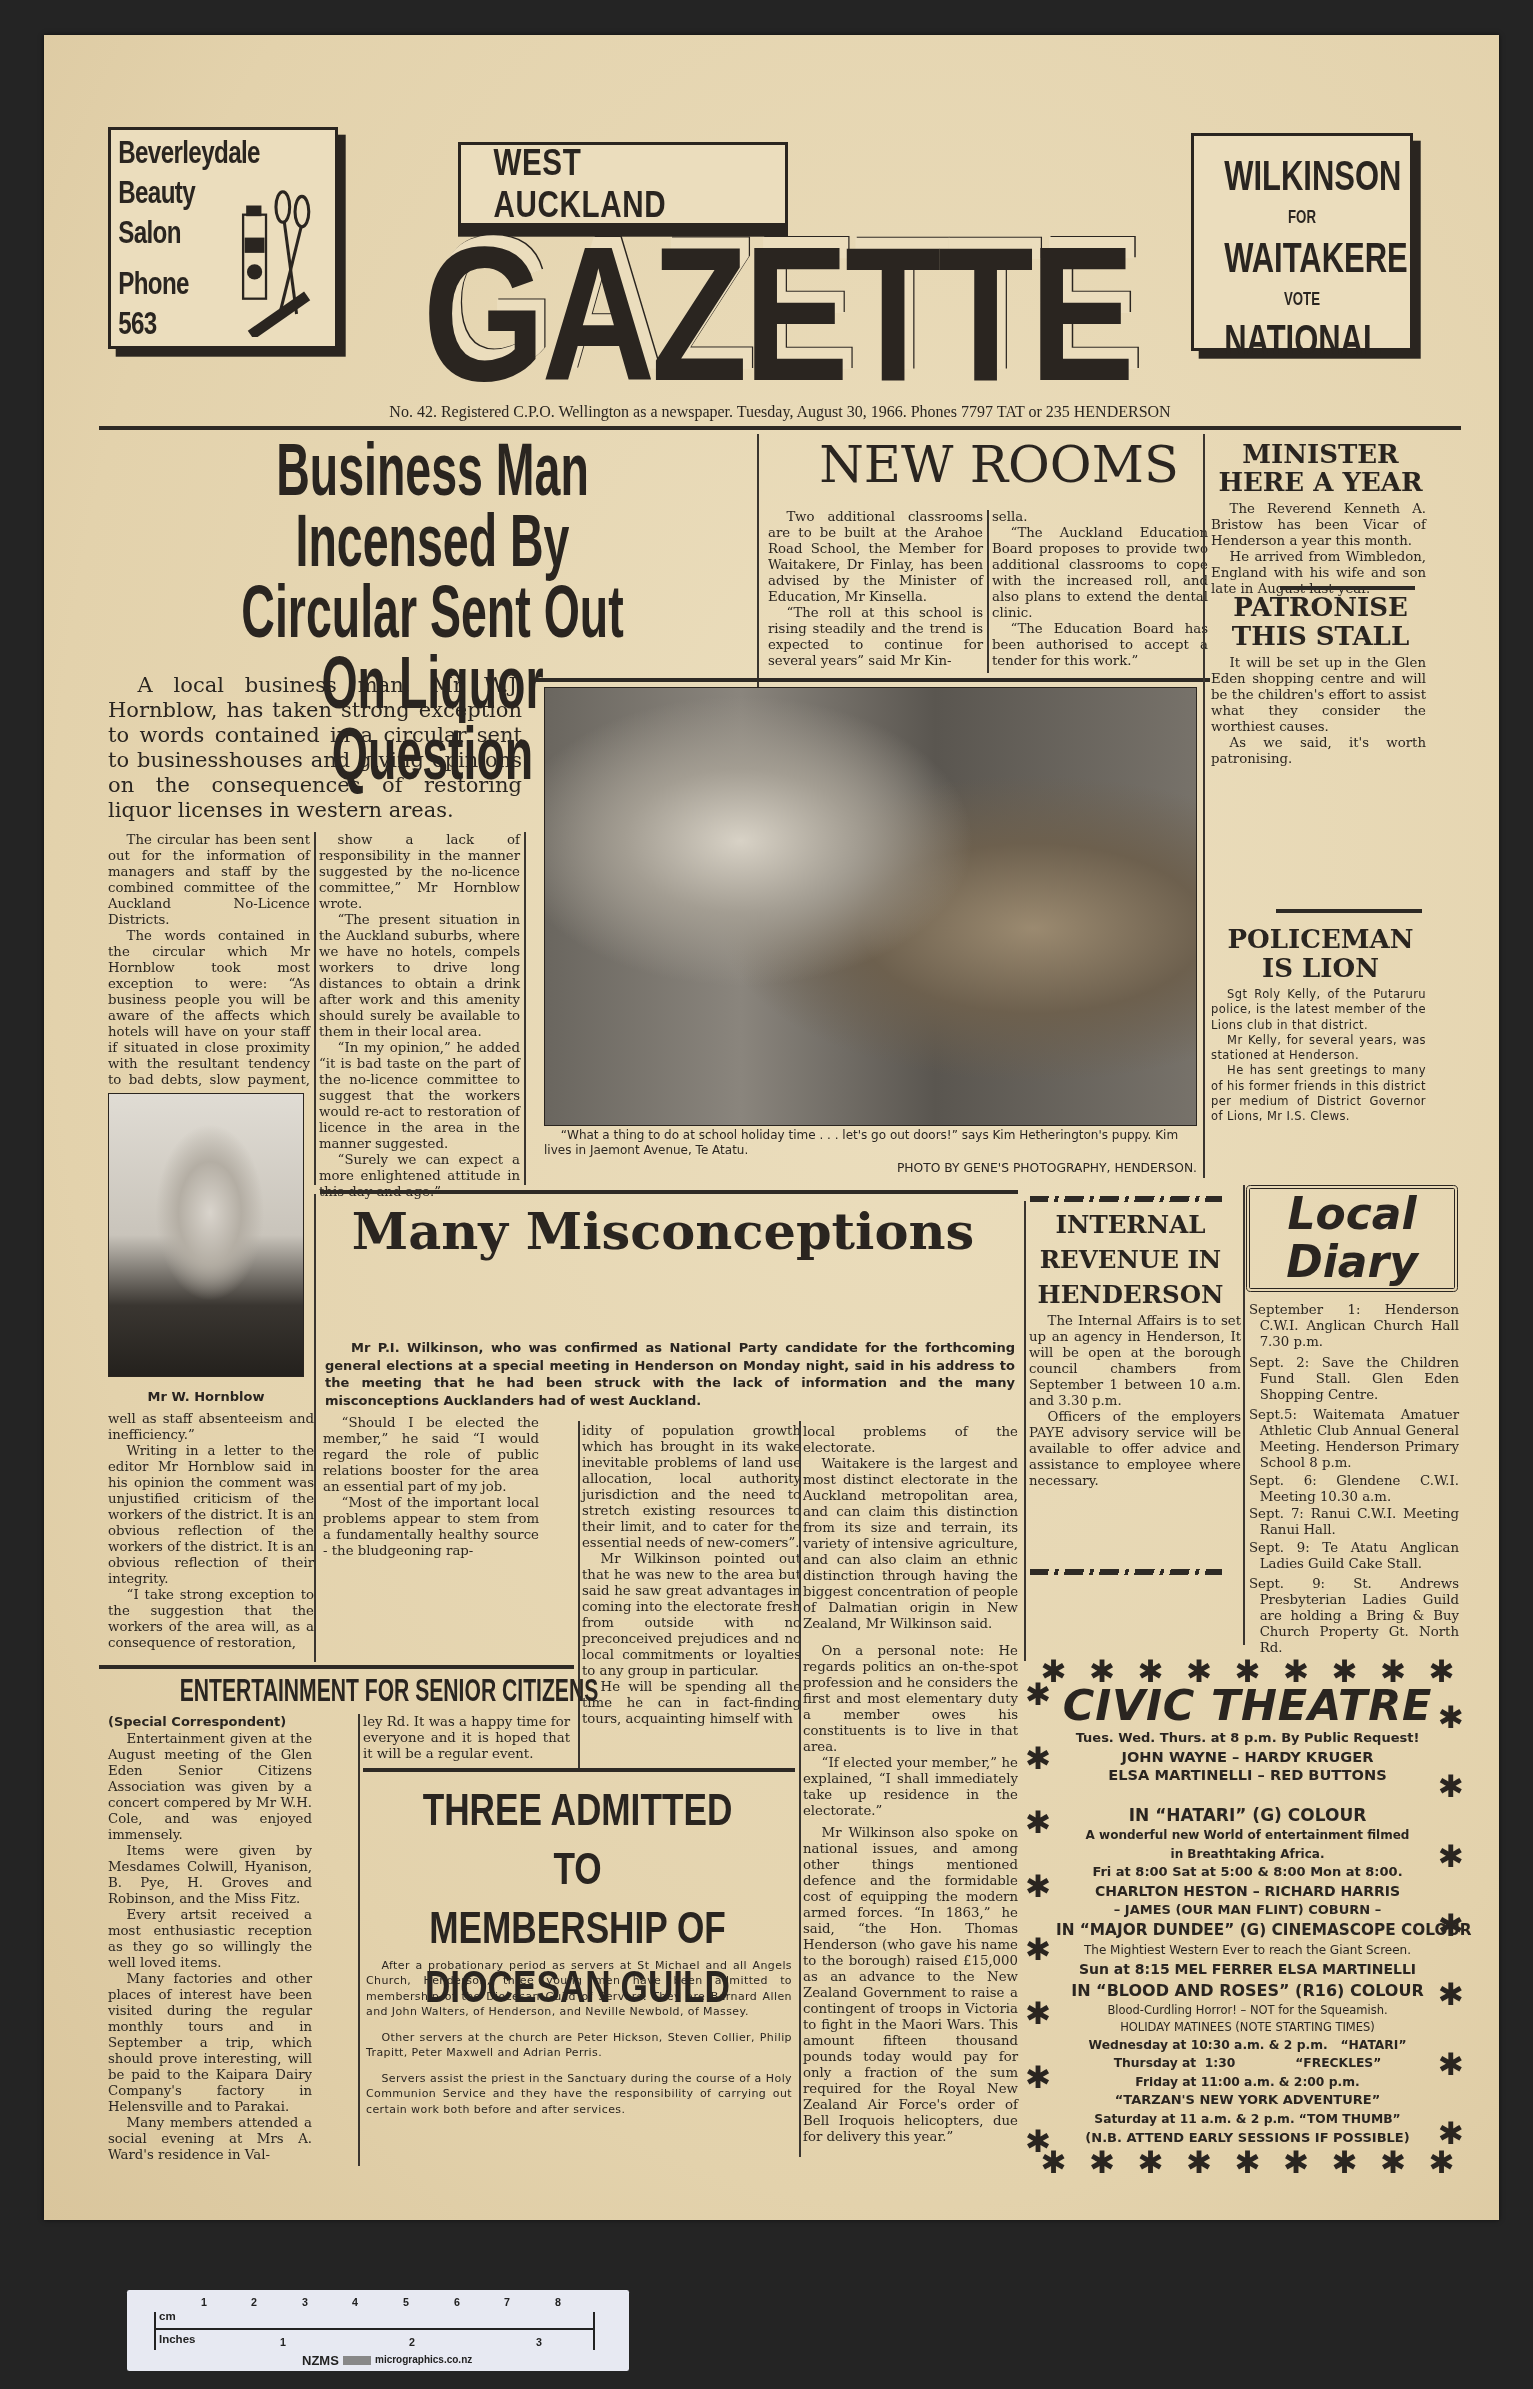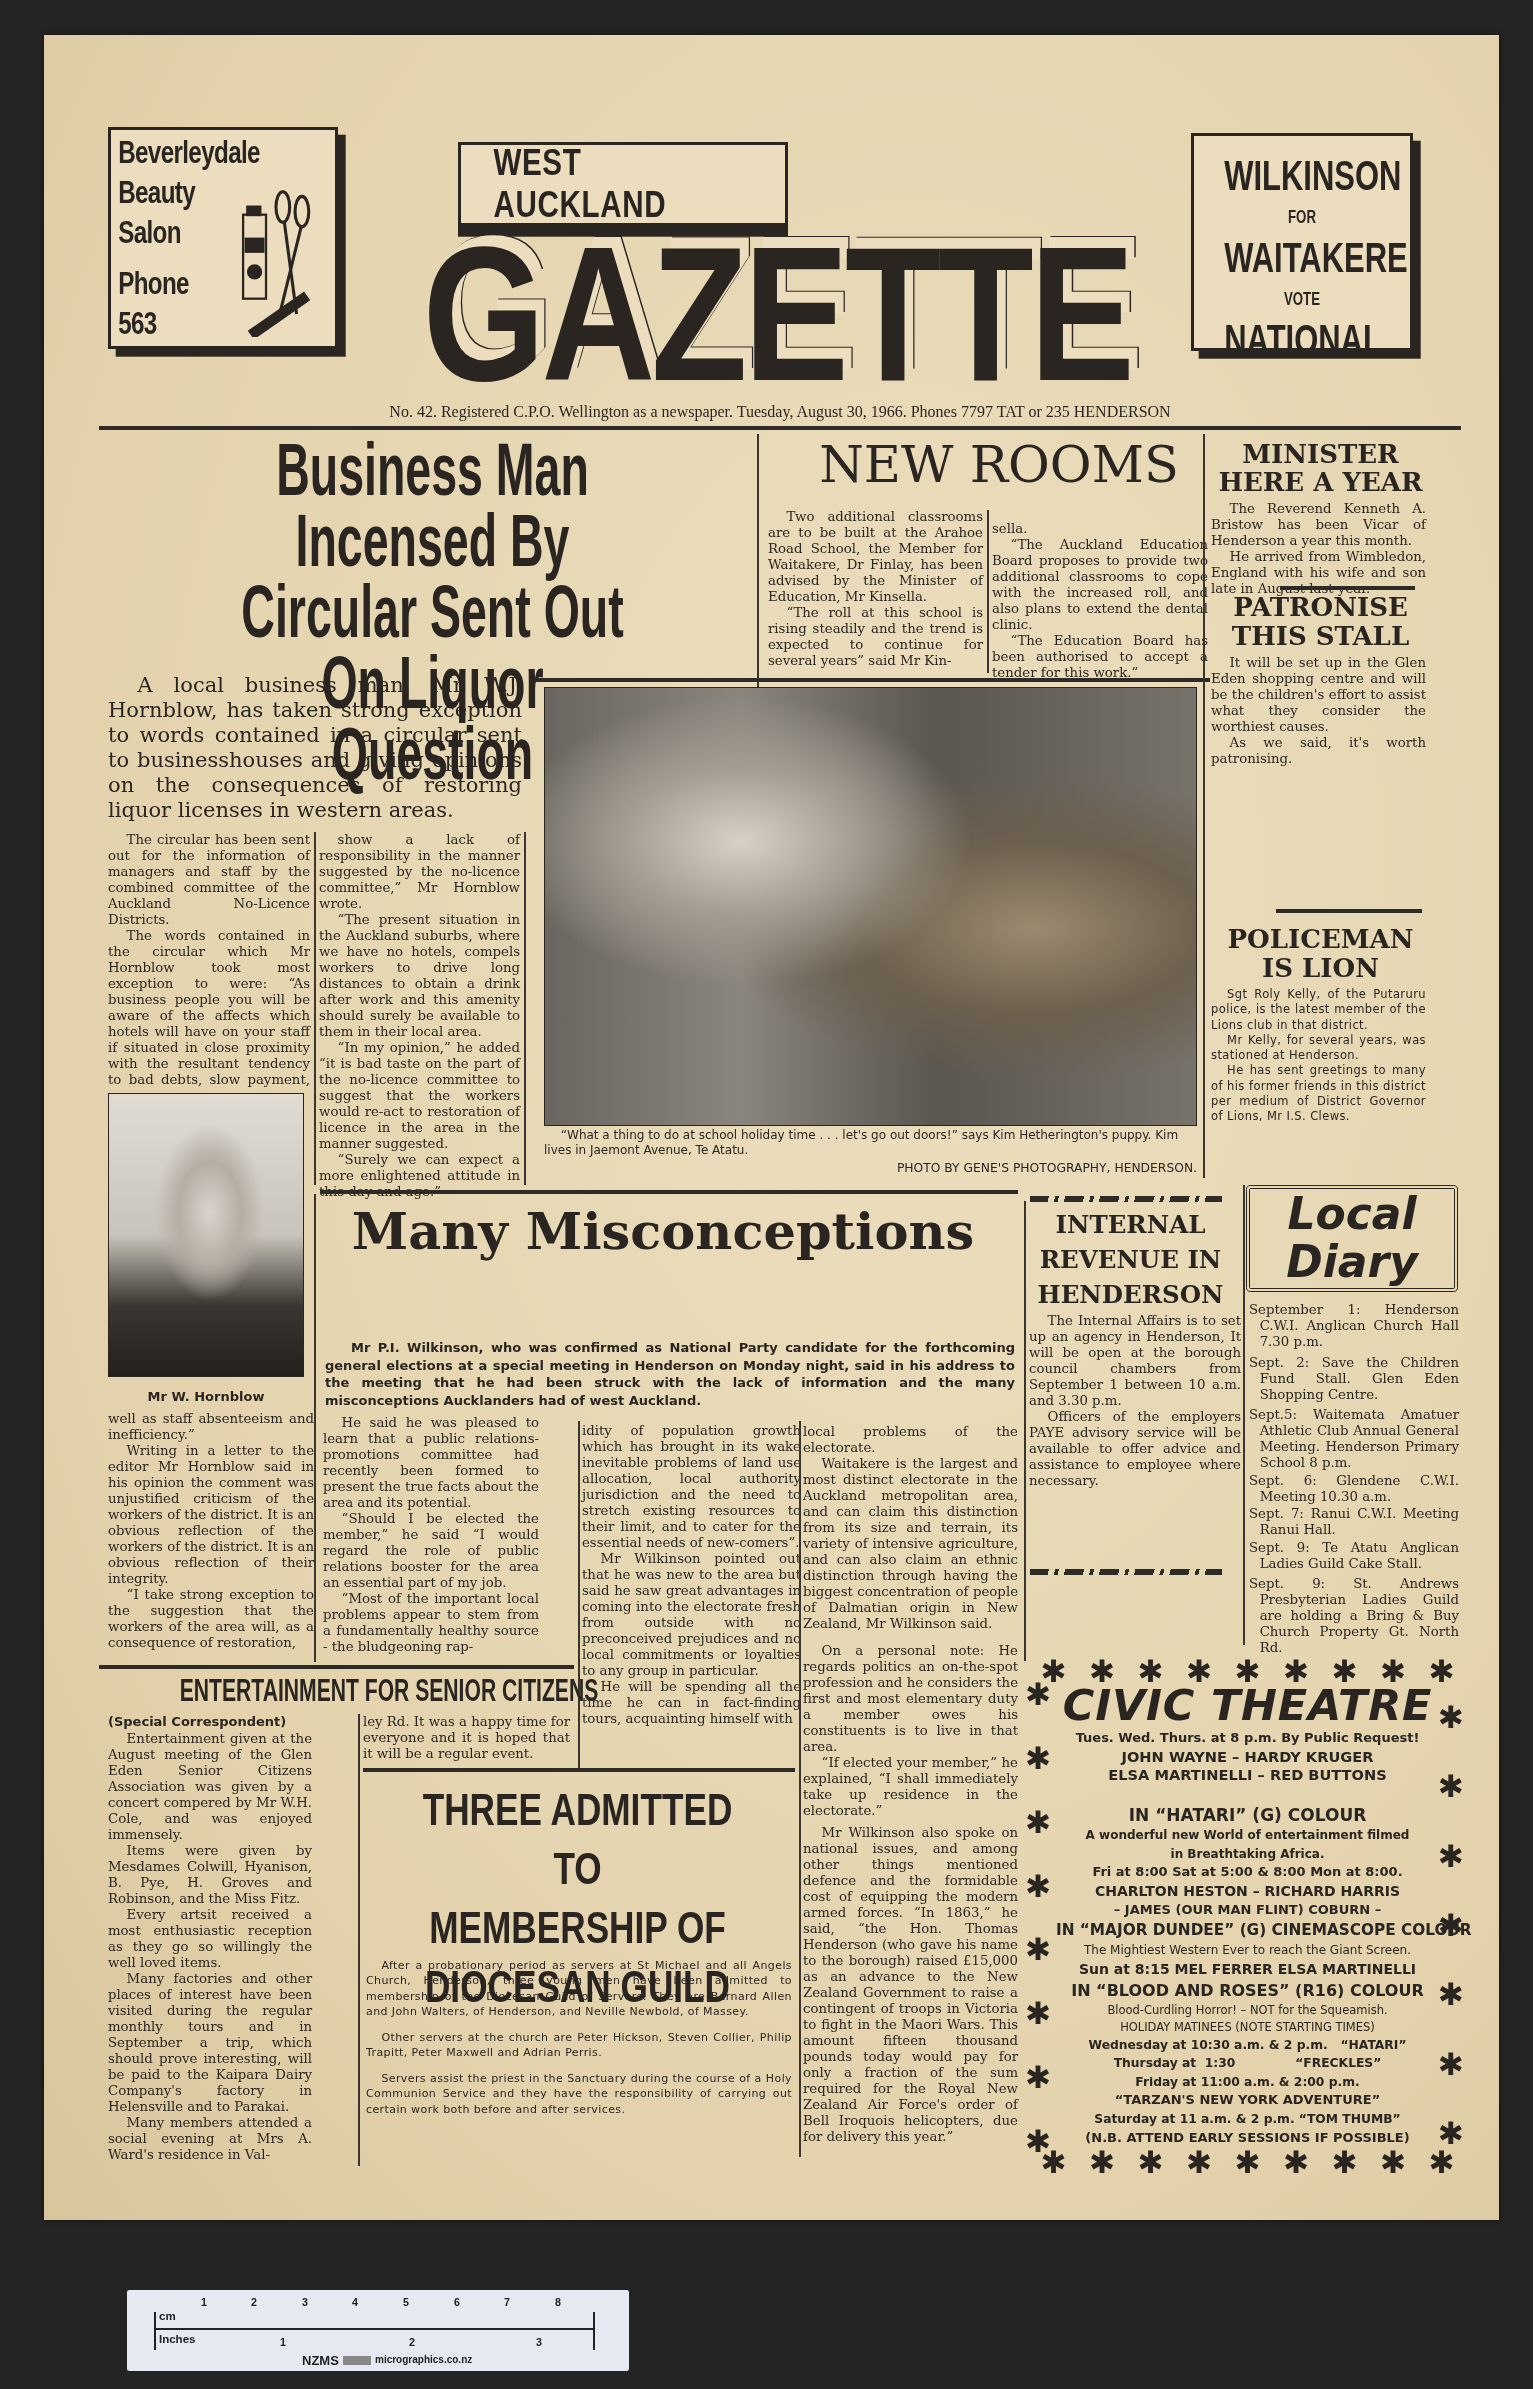--- a/index.html
+++ b/index.html
@@ -202,21 +202,21 @@
     <p>“I take strong exception to the suggestion that the workers of the area will, as a consequence of restoration,</p>
   </div>
 
   <div class="rule-v" style="left:713px; top:399px; height:253px;"></div>
   <div class="abs hl-serif" style="left:721px; top:399px; width:468px; font-size:51px; line-height:61px; font-weight:400; font-family:'DejaVu Serif',serif;">NEW ROOMS</div>
   <div class="abs body-text" style="left:724px; top:474px; width:215px;">
     <p>Two additional classrooms are to be built at the Arahoe Road School, the Member for Waitakere, Dr Finlay, has been advised by the Minister of Education, Mr Kinsella.</p>
     <p>“The roll at this school is rising steadily and the trend is expected to continue for several years” said Mr Kin-</p>
   </div>
   <div class="rule-v" style="left:943px; top:475px; height:163px;"></div>
-  <div class="abs body-text" style="left:948px; top:474px; width:216px;margin-top:12px;">
+  <div class="abs body-text" style="left:948px; top:474px; width:216px;">
     <p style="text-indent:0">sella.</p>
     <p>“The Auckland Education Board proposes to provide two additional classrooms to cope with the increased roll, and also plans to extend the dental clinic.</p>
     <p>“The Education Board has been authorised to accept a tender for this work.”</p>
   </div>
   <div class="rule-h" style="left:491px; top:643px; width:675px;"></div>
 
   <div class="photo" style="left:500px; top:652px; width:653px; height:439px;"></div>
   <div class="abs" style="left:500px; top:1093px; width:653px; font-family:'DejaVu Sans',sans-serif; font-size:12px; line-height:15.3px; text-indent:1.4em;">“What a thing to do at school holiday time . . . let's go out doors!” says Kim Hetherington's puppy.  Kim lives in Jaemont Avenue, Te Atatu.</div>
   <div class="abs" style="left:500px; top:1126px; width:653px; text-align:right; font-family:'DejaVu Sans',sans-serif; font-size:12.3px;">PHOTO BY GENE'S PHOTOGRAPHY, HENDERSON.</div>
 
@@ -249,21 +249,20 @@
     <p>He has sent greetings to many of his former friends in this district per medium of District Governor of Lions, Mr I.S. Clews.</p>
   </div>
 
   <div class="rule-h" style="left:276px; top:1155px; width:698px;"></div>
   <div class="rule-v" style="left:270px; top:1159px; height:468px;"></div>
   <div class="abs hl-serif" style="left:278px; top:1166px; width:682px; font-size:51px; line-height:61px;">
     <div>Many Misconceptions</div>
   </div>
   <div class="abs" style="left:281px; top:1304px; width:690px; font-family:'DejaVu Sans',sans-serif; font-weight:700; font-size:13px; line-height:17.6px; text-align:justify; text-indent:2em;">Mr P.I. Wilkinson, who was confirmed as National Party candidate for the forthcoming general elections at a special meeting in Henderson on Monday night, said in his address to the meeting that he had been struck with the lack of information and the many misconceptions Aucklanders had of west Auckland.</div>
   <div class="abs body-text" style="left:279px; top:1380px; width:216px;">
-    <p>He said he was pleased to learn that a public relations-promotions committee had recently been formed to present the true facts about the area and its potential.</p>
     <p>“Should I be elected the member,” he said “I would regard the role of public relations booster for the area an essential part of my job.</p>
     <p>“Most of the important local problems appear to stem from a fundamentally healthy source - the bludgeoning rap-</p>
   </div>
   <div class="rule-v" style="left:534px; top:1386px; height:351px;"></div>
   <div class="abs body-text" style="left:538px; top:1388px; width:219px;">
     <p style="text-indent:0">idity of population growth which has brought in its wake inevitable problems of land use allocation, local authority jurisdiction and the need to stretch existing resources to their limit, and to cater for the essential needs of new-comers”.</p>
     <p>Mr Wilkinson pointed out that he was new to the area but said he saw great advantages in coming into the electorate fresh from outside with no preconceived prejudices and no local commitments or loyalties to any group in particular.</p>
     <p>He will be spending all the time he can in fact-finding tours, acquainting himself with</p>
   </div>
   <div class="rule-v" style="left:755px; top:1386px; height:736px;"></div>

